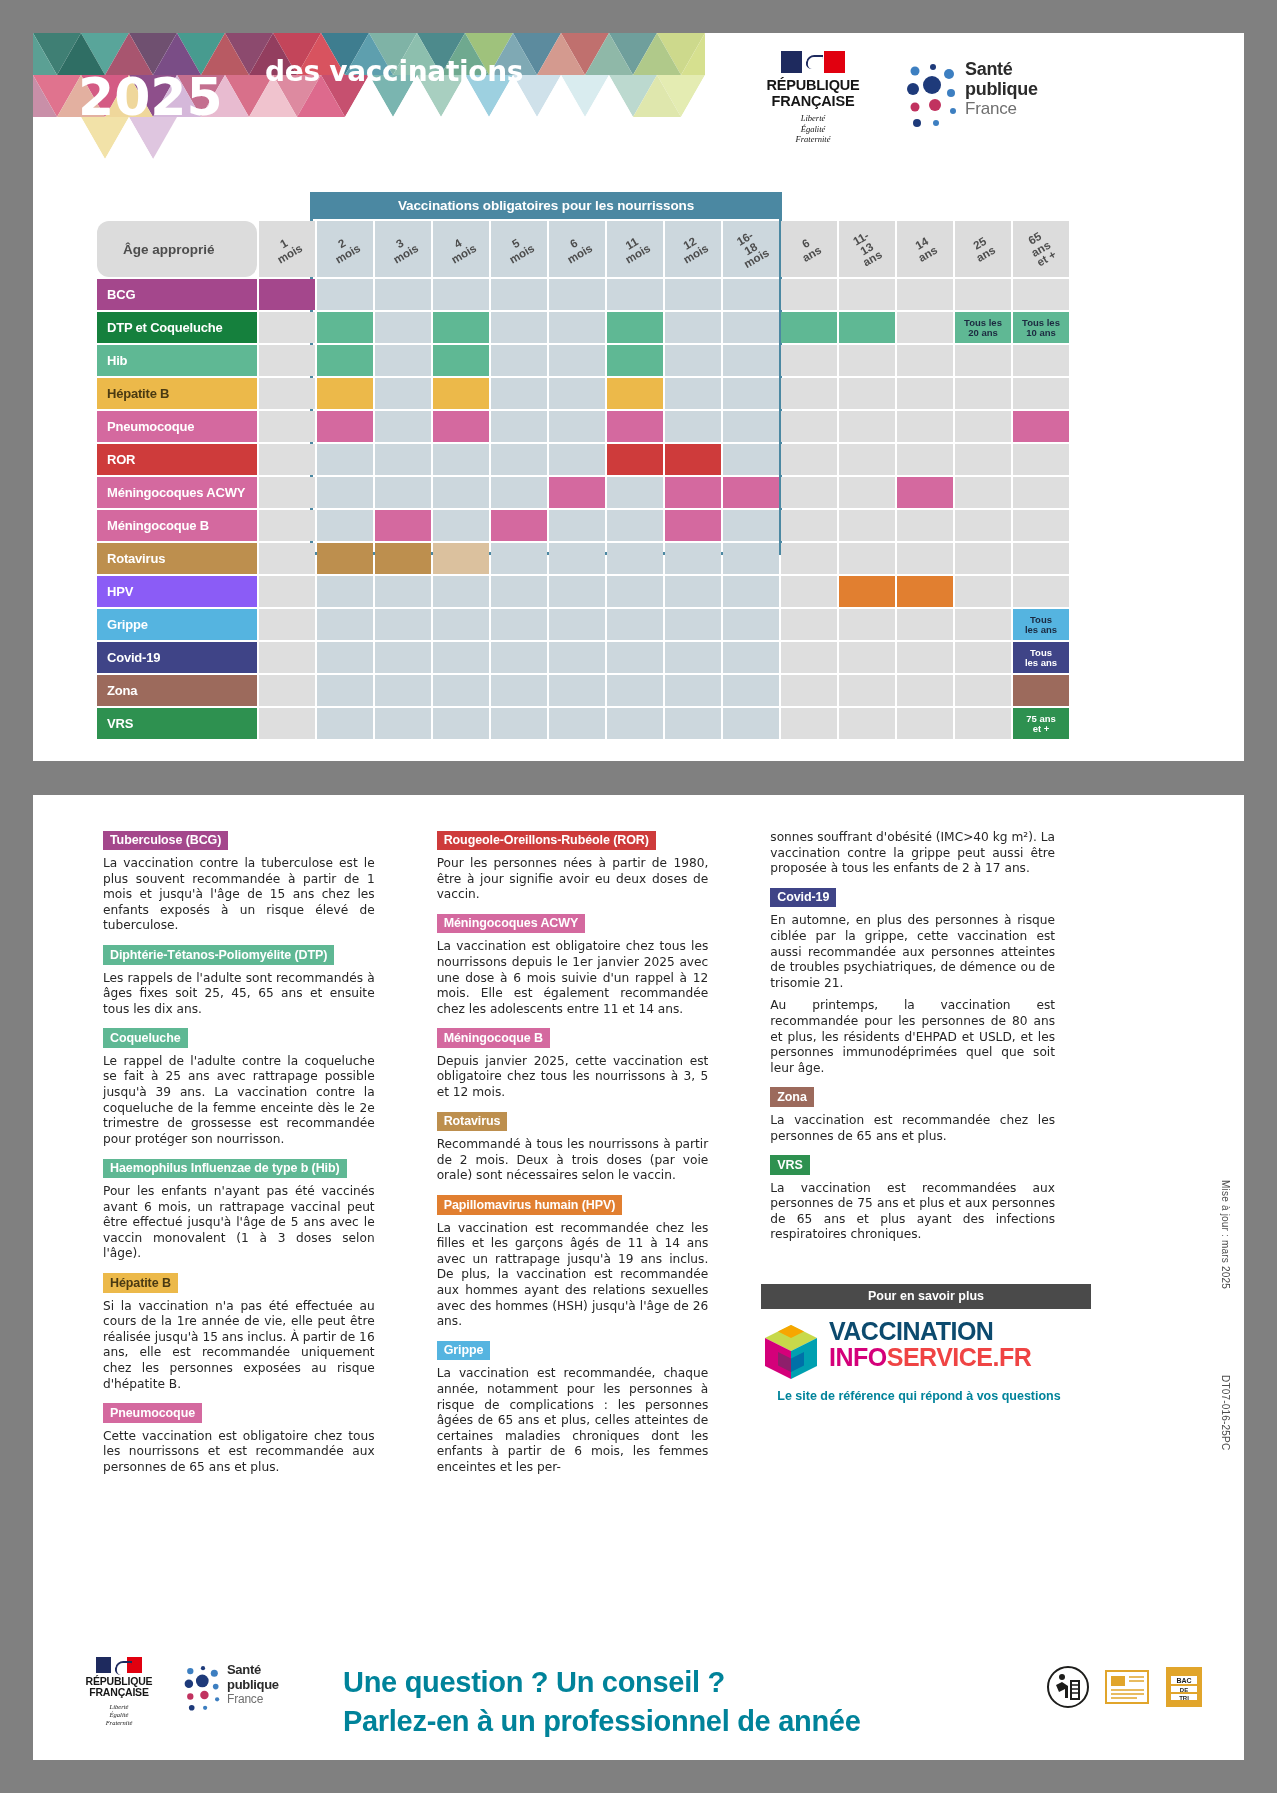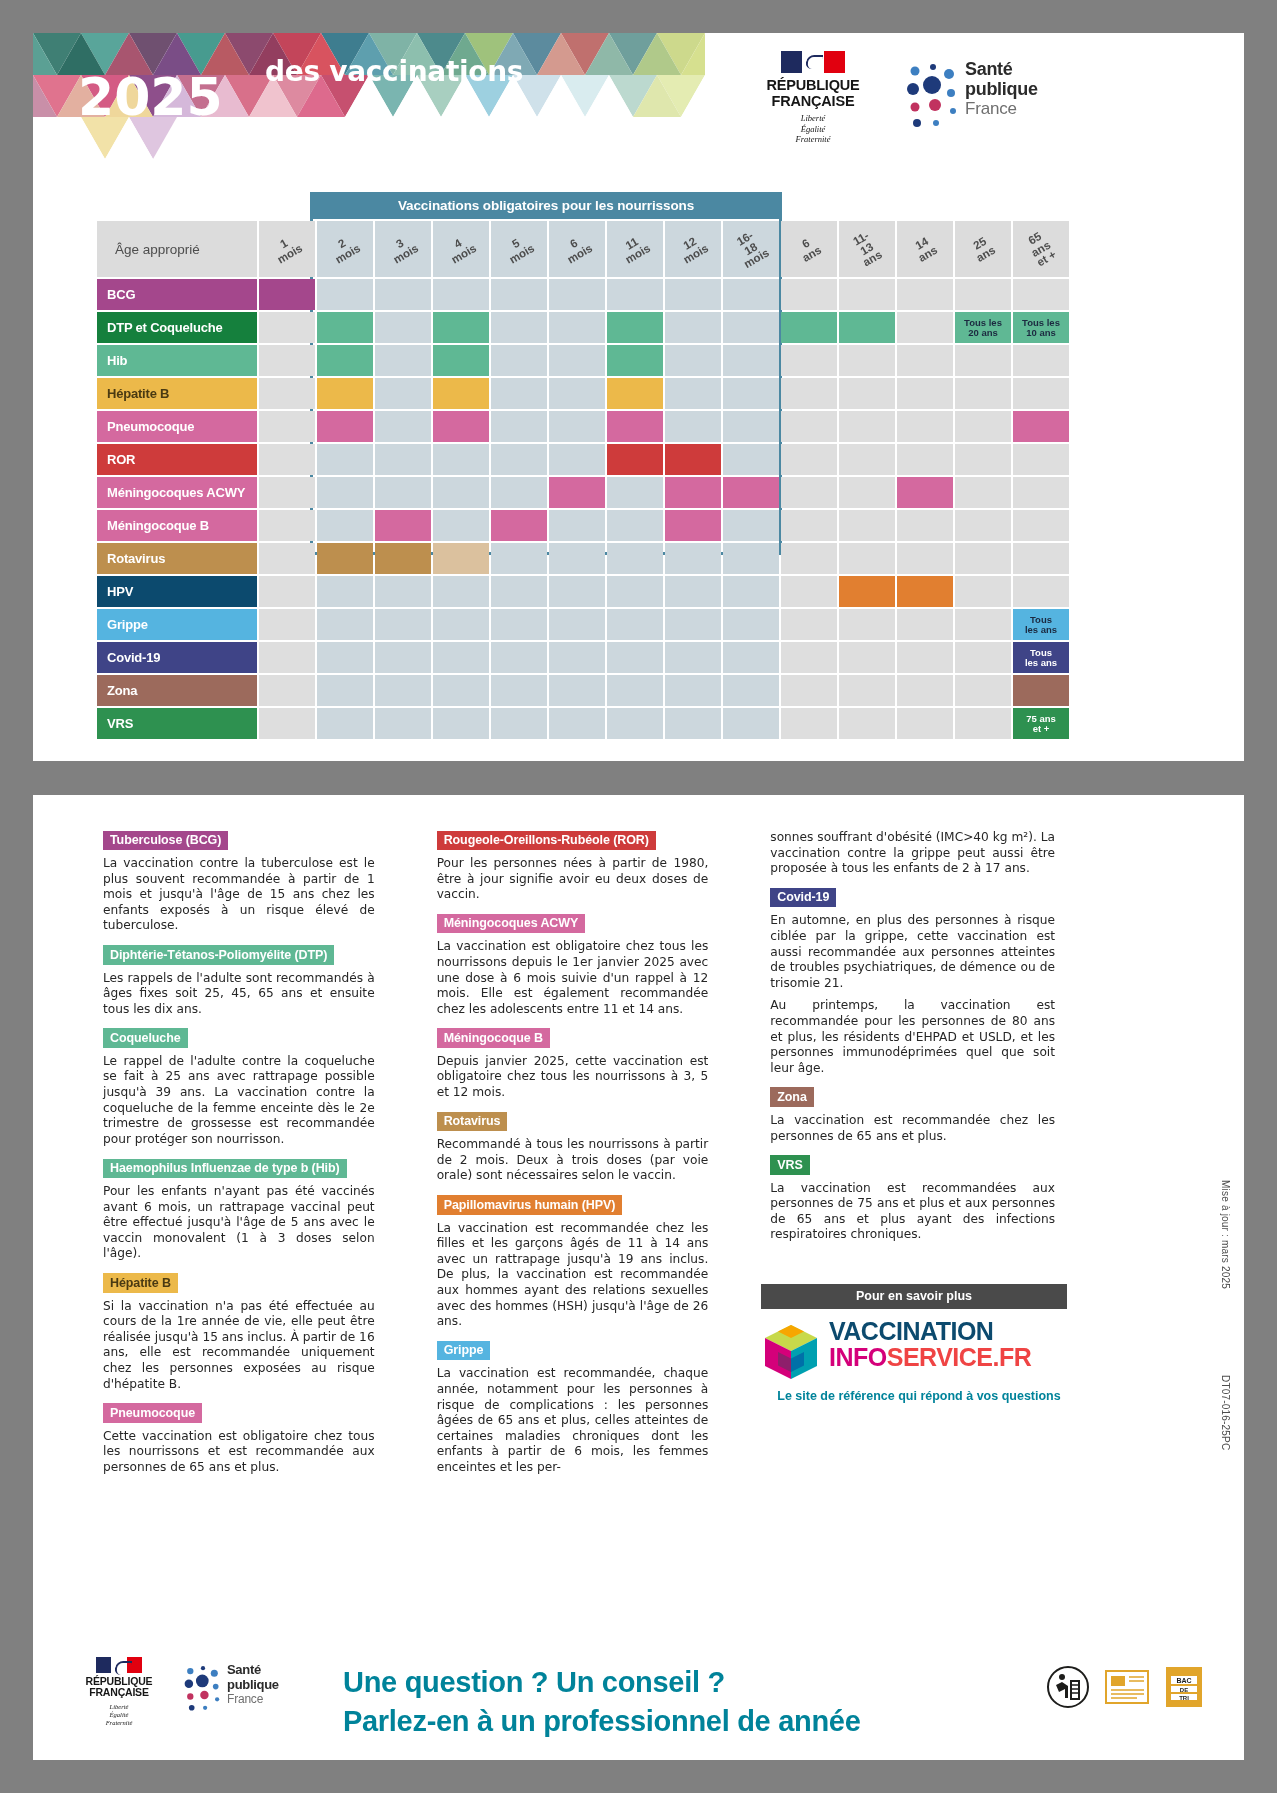--- a/index.html
+++ b/index.html
@@ -77,22 +77,22 @@
   }
 
   
   .cal { position: absolute; left: 62px; top: 186px; }
   .cal table { border-collapse: separate; border-spacing: 2px; }
   .cal td, .cal th { padding: 0; }
 
   th.corner {
     width: 160px; height: 56px;
     background: #dcdcdc; color: #4d4d4d;
-    font-size: 13.5px; font-weight: normal; text-align: left;
-    padding-left: 18px; vertical-align: middle;
+    font-size: 13.5px; font-weight: bold; text-align: left;
+    padding-left: 26px; vertical-align: middle; border-radius: 12px;
   }
   th.agecol {
     width: 56px; height: 56px;
     background: #dcdcdc;
     position: relative;
     vertical-align: bottom;
   }
   th.agecol.ob { background: #ccd7dd; }
   th.agecol span {
     position: absolute; left: 50%; top: 50%;
@@ -143,21 +143,21 @@
   .col > .tag:first-child { margin-top: 0; }
   p.body {
     font-size: 12.2px; line-height: 1.28; color: #262626;
     text-align: justify; margin-bottom: 2px;
     font-family: "DejaVu Sans", sans-serif;
   }
   p.body + p.body { margin-top: 7px; }
 
   
   .savoir {
-    position: absolute; left: 728px; top: 489px; width: 306px;
+    position: absolute; left: 728px; top: 489px; width: 330px;
     background: #4a4a4a; color: #fff;
     font-size: 12.5px; font-weight: bold;
     text-align: center; padding: 5px 0 6px;
   }
   .vis-logo { position: absolute; left: 728px; top: 522px; width: 306px; }
   .vis-cube { position:absolute; left:0; top:6px; width:60px; height:58px; }
   .vis-text { position:absolute; left:68px; top:2px; }
   .vis-text .t1 { font-size: 25px; font-weight: bold; color:#0c4a6e; line-height:1.0; letter-spacing:-0.5px;}
   .vis-text .t2 { font-size: 25px; font-weight: bold; line-height:1.05; letter-spacing:-0.5px;}
   .vis-text .t2 .a { color:#d4007a; }
@@ -539,21 +539,21 @@
             <td class="cell ob"></td>
             <td class="cell ob"></td>
             <td class="cell ob"></td>
             <td class="cell"></td>
             <td class="cell"></td>
             <td class="cell"></td>
             <td class="cell"></td>
             <td class="cell"></td>
           </tr>
           <tr>
-            <td class="vname" style="background: #0c4a6e; margin-left: 28px;">HPV</td>
+            <td class="vname" style="background: #8b5cf6; margin-left: 28px;">HPV</td>
             <td class="cell"></td>
             <td class="cell ob"></td>
             <td class="cell ob"></td>
             <td class="cell ob"></td>
             <td class="cell ob"></td>
             <td class="cell ob"></td>
             <td class="cell ob"></td>
             <td class="cell ob"></td>
             <td class="cell ob"></td>
             <td class="cell"></td>

